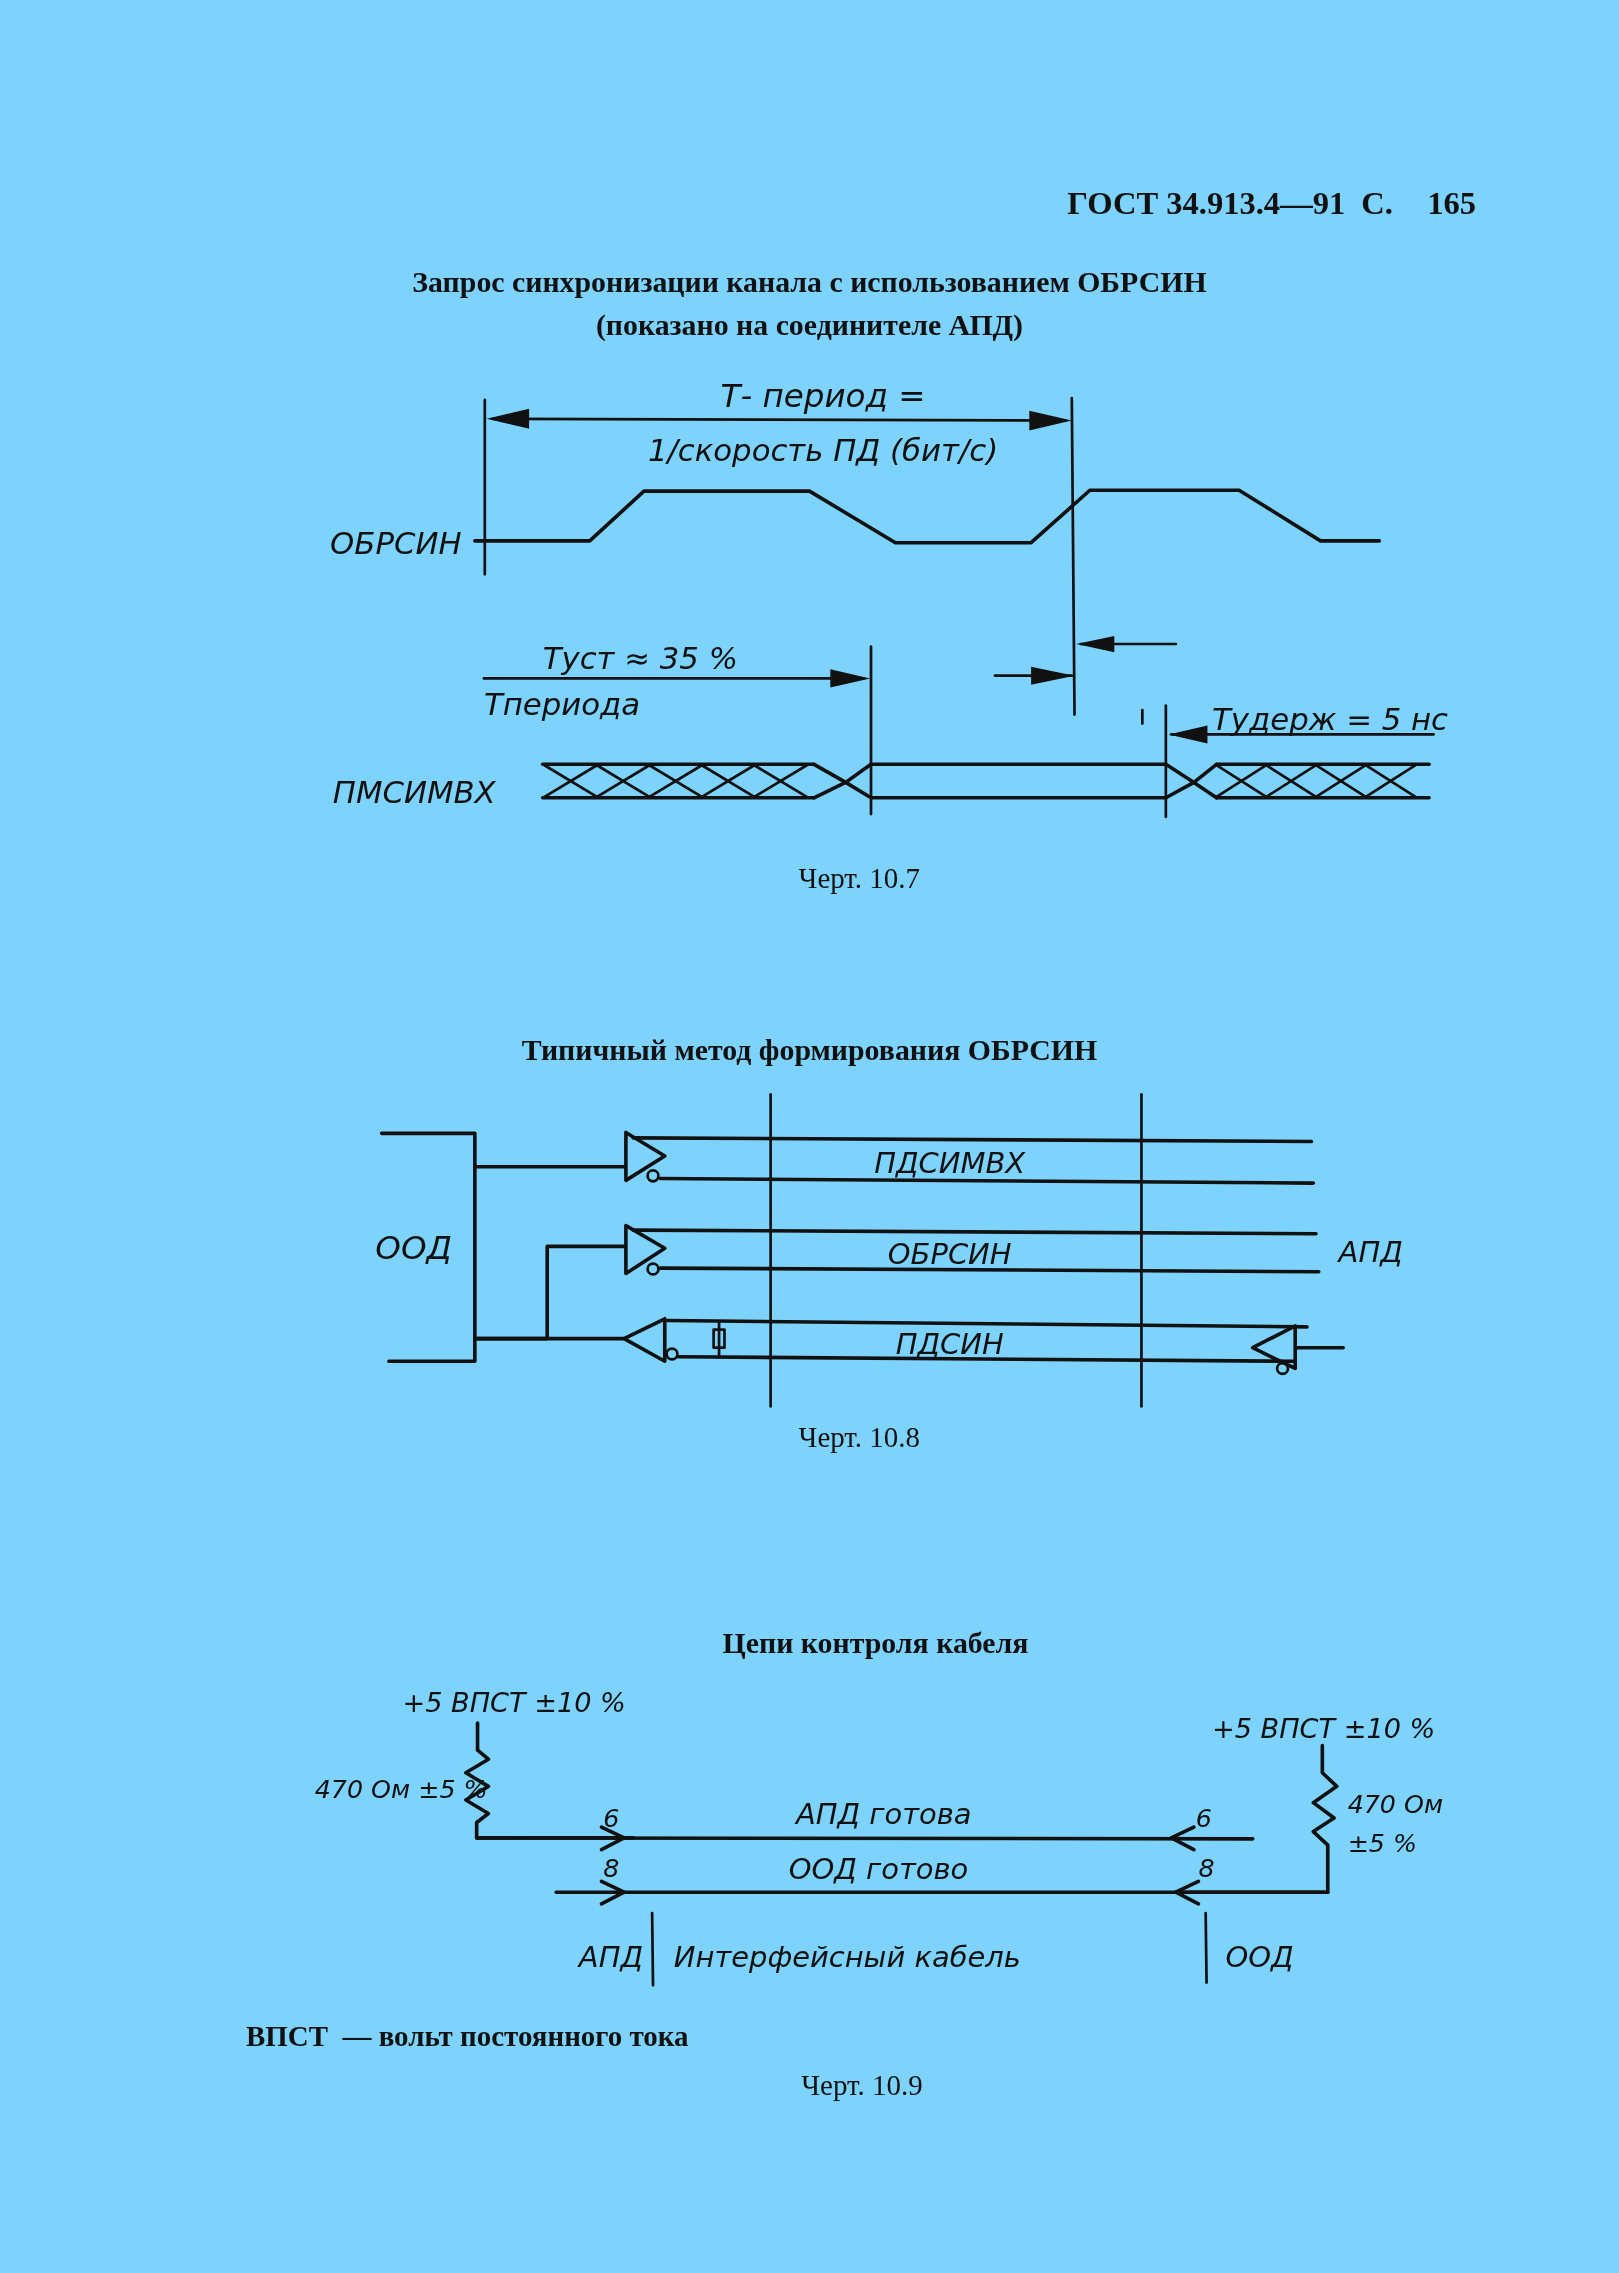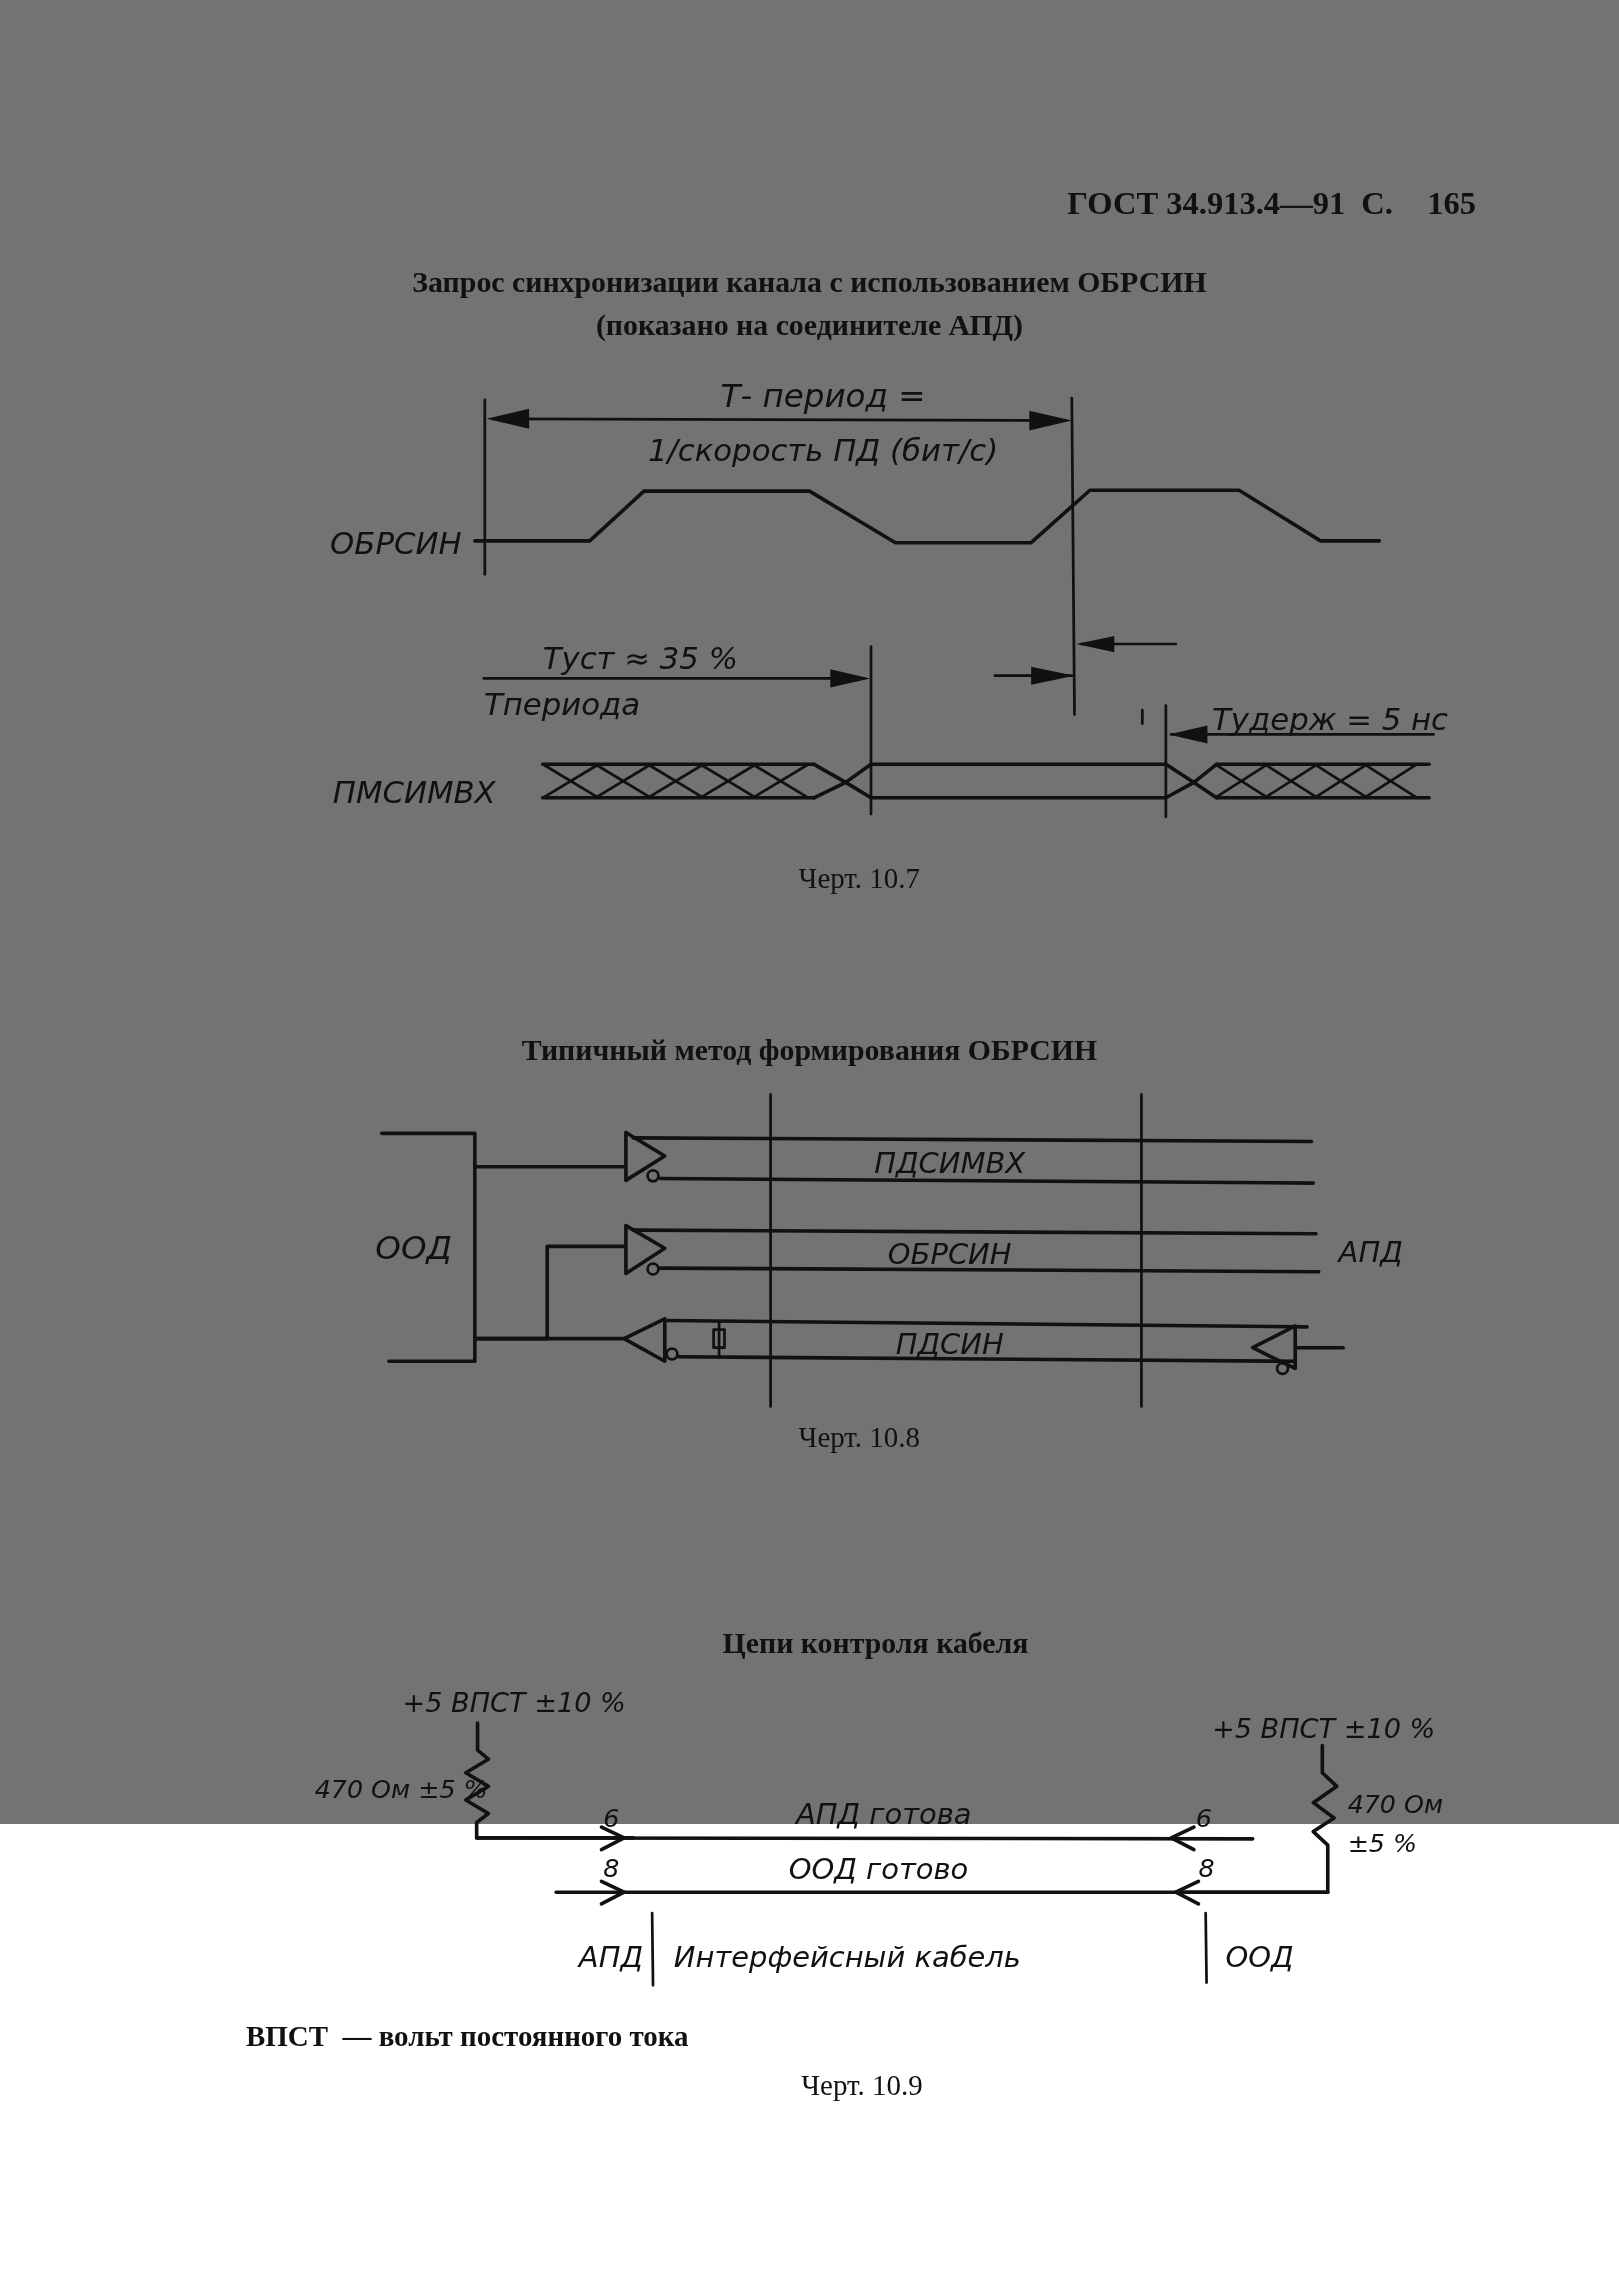--- a/index.html
+++ b/index.html
@@ -1,17 +1,17 @@
 <!DOCTYPE html>
 <html style="font-size:14.5px"><head>
 <meta charset="utf-8">
 <style>
   html, body { margin: 0; padding: 0; background: #ffffff; }
   body { width: 1619px; height: 2273px; position: relative; overflow: hidden; }
-  .page { position: absolute; left: 0; top: 0; width: 1619px; height: 1824px; background: #737373; }
+  .page { position: absolute; left: 0; top: 0; width: 1619px; height: 2273px; background: #7dd3fc; }
   svg.canvas { position: absolute; left: 0; top: 0; }
   .serif-bold { font-family: "Liberation Serif", "DejaVu Serif", serif; font-weight: bold; fill: #111; }
   .serif { font-family: "Liberation Serif", "DejaVu Serif", serif; fill: #111; }
   .hand { font-family: "DejaVu Sans", "Liberation Sans", sans-serif; font-style: italic; fill: #111; }
   .ln { stroke: #111; fill: none; stroke-linecap: round; stroke-linejoin: round; }
   .med { stroke-width: 4; }
   .thin { stroke-width: 3; }
   .arrowhead { fill: #111; stroke: none; }
 </style>
 </head>

